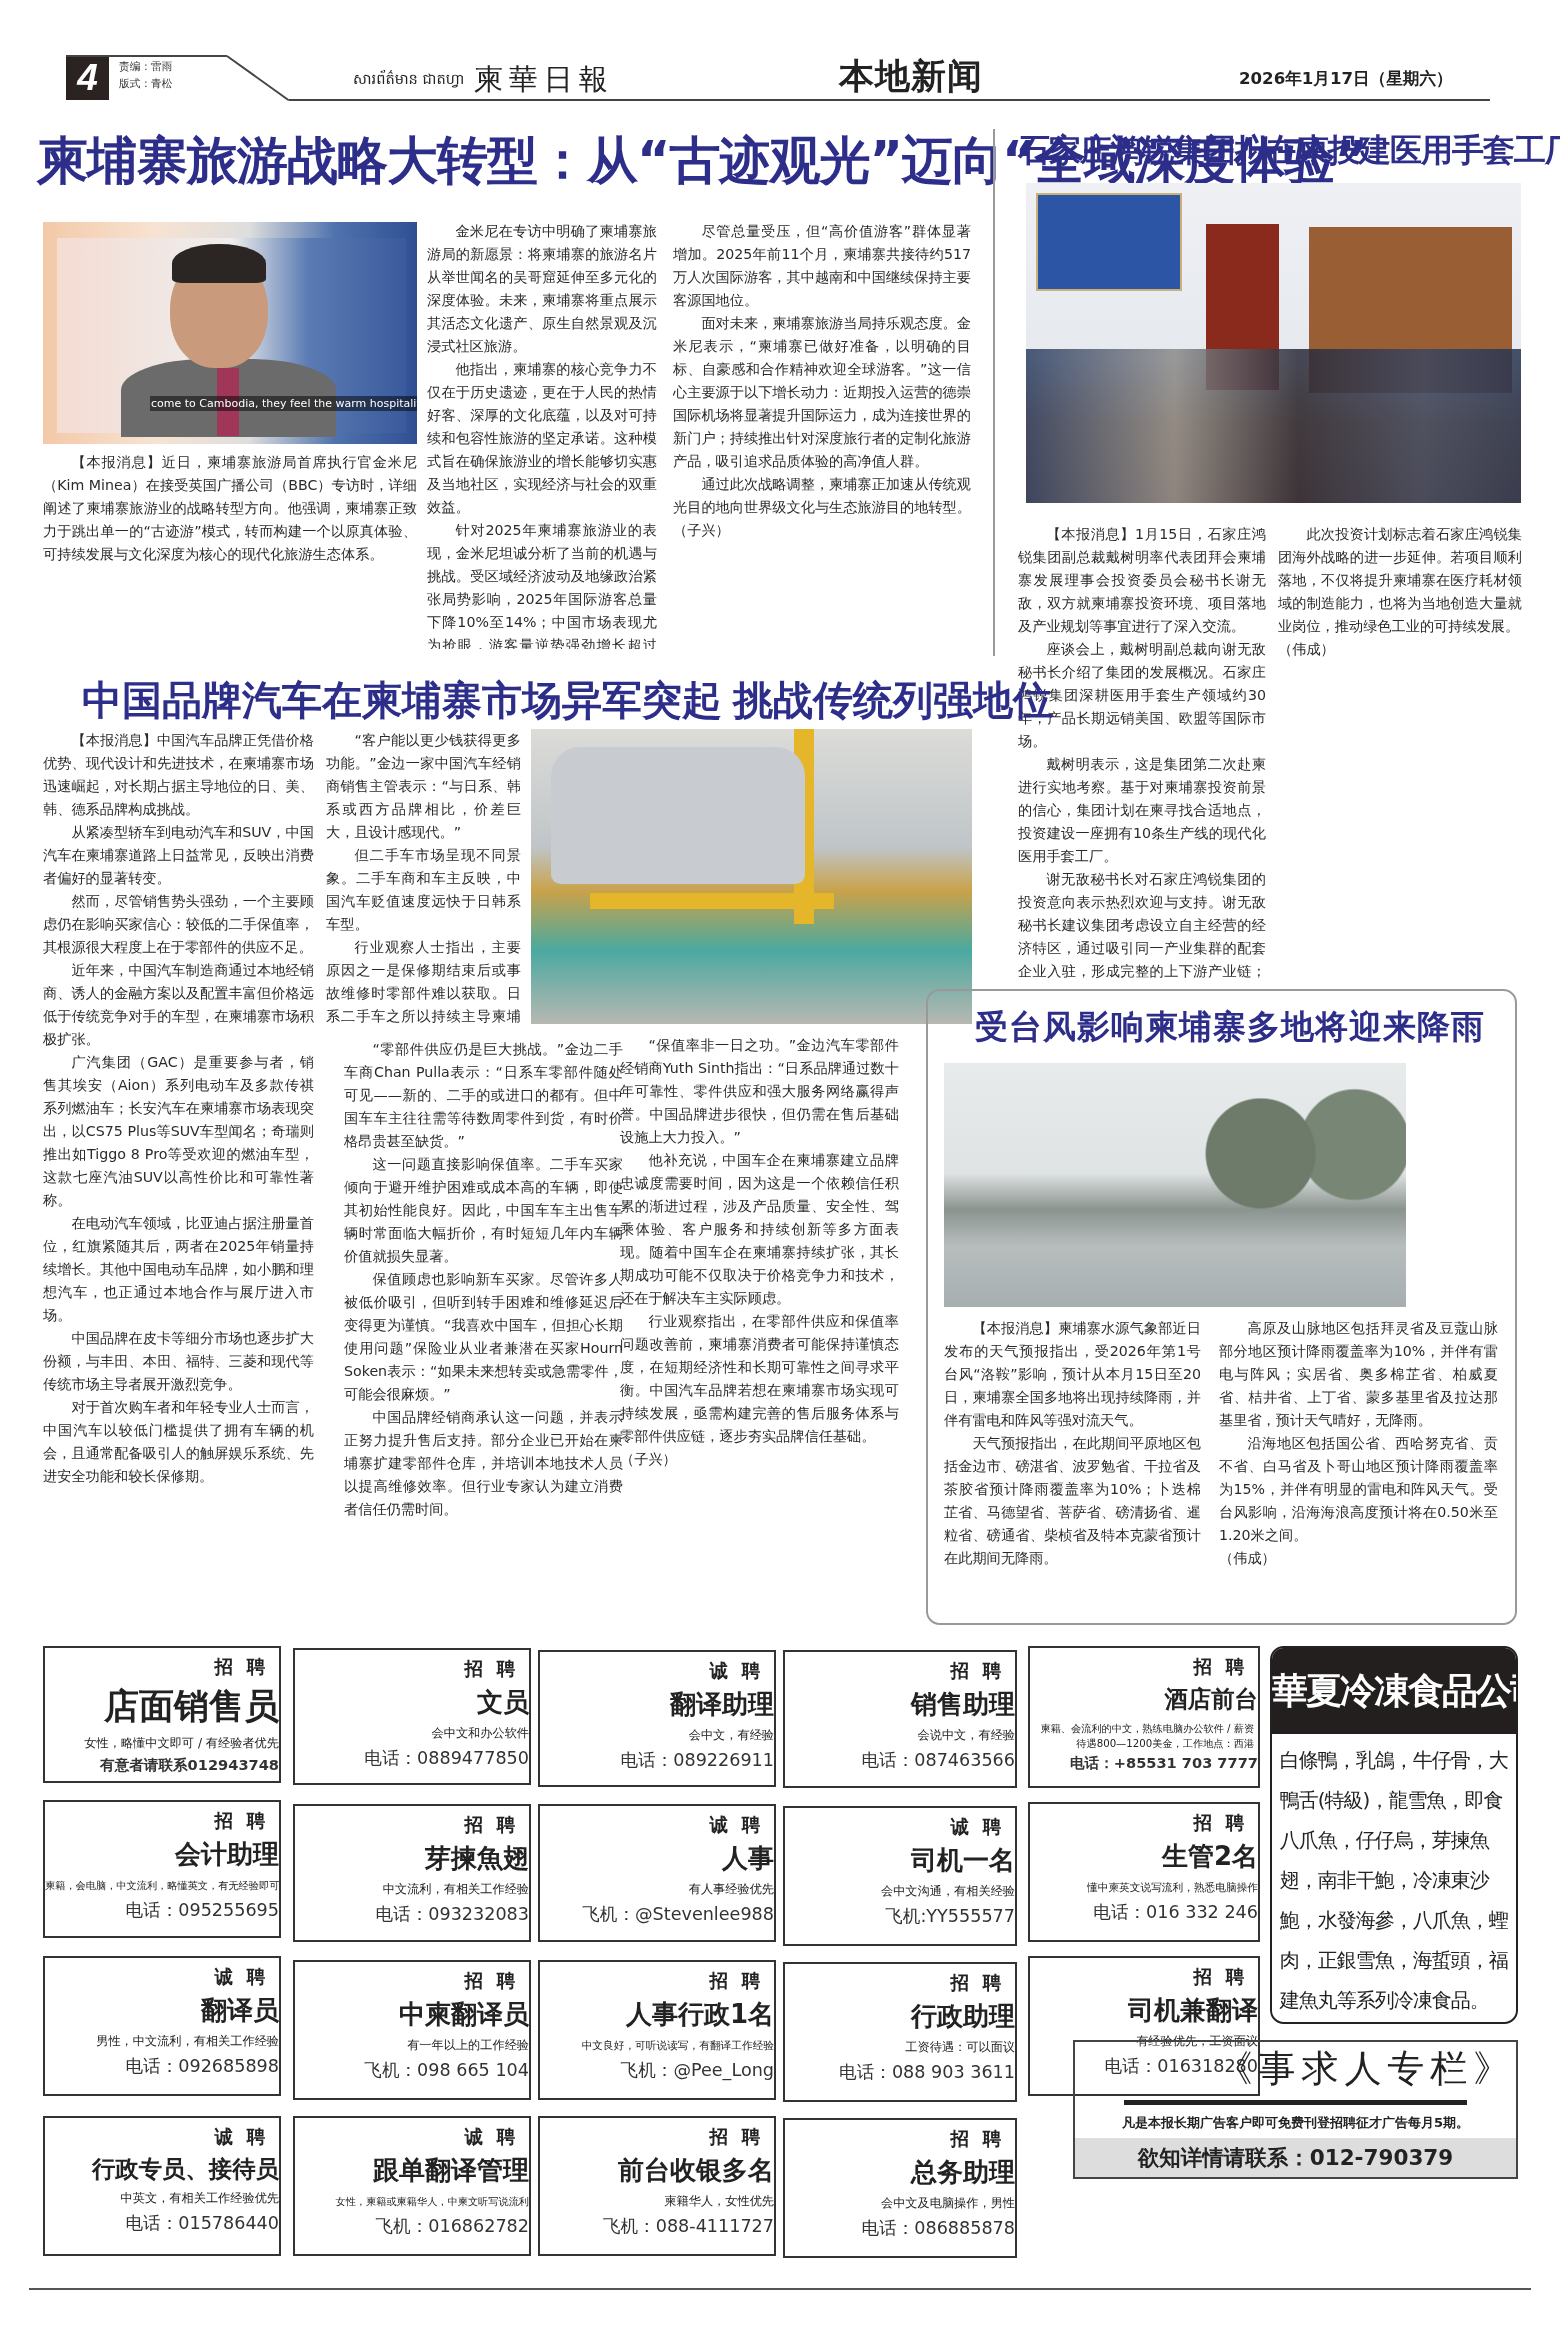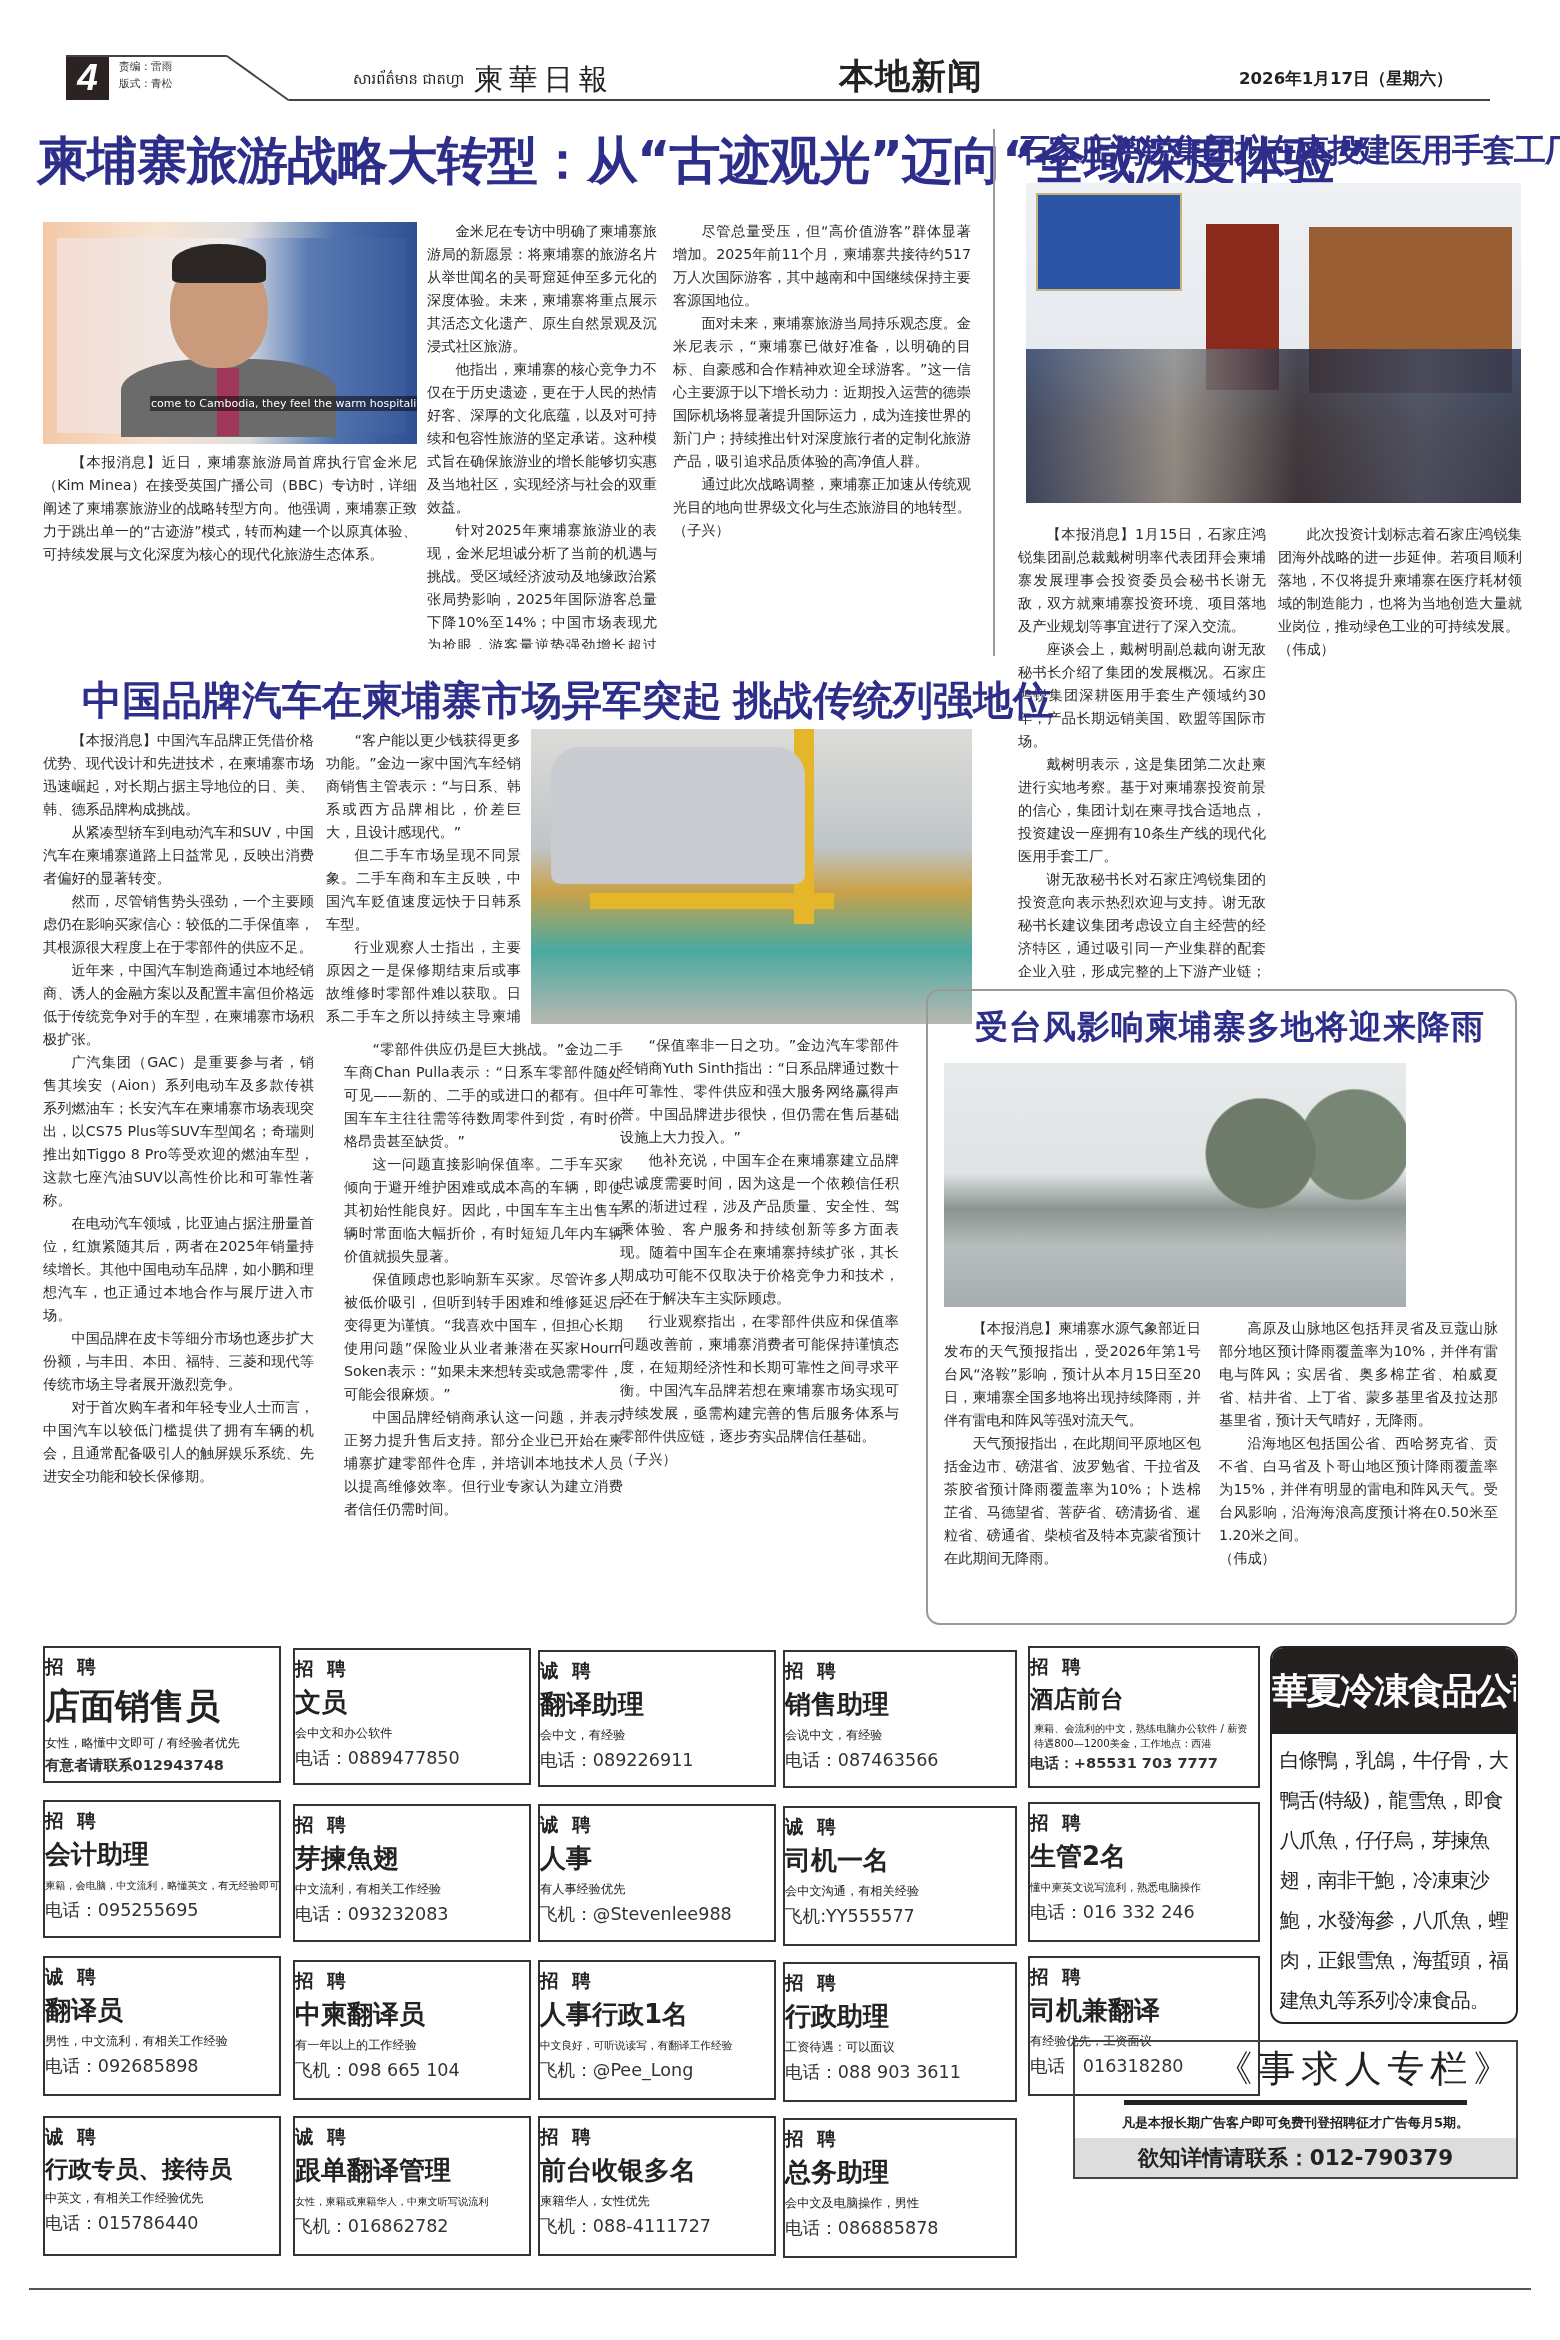--- a/index.html
+++ b/index.html
@@ -41,21 +41,21 @@
 .ph-car{left:531px;top:729px;width:441px;height:295px;background:linear-gradient(180deg,#dcdcd8 0%,#bfc5c8 40%,#c9a24a 55%,#4aa9a0 75%,#b8b8b2 100%)}
 .ph-car .body{position:absolute;left:19.5px;top:17.6px;width:254px;height:137px;border-radius:29px 29px 9.8px 9.8px;background:#c8ccd0}
 .ph-car .beam{position:absolute;left:263px;top:0;width:19.5px;height:195px;background:#e6b62a}
 .ph-car .beam2{position:absolute;left:59px;top:164px;width:244px;height:15.6px;background:#e6b62a}
 .ph-rain{left:944px;top:1063px;width:462px;height:244px;background:linear-gradient(180deg,#e8ebec 0%,#dfe3e4 45%,#8b948f 60%,#b7bdbd 75%,#a6aeb0 100%)}
 .ph-rain .trees{position:absolute;left:254px;top:19.5px;width:209px;height:176px;background:radial-gradient(circle at 30% 40%,#6e7b6a 0,#6e7b6a 30%,transparent 31%),radial-gradient(circle at 75% 35%,#788676 0,#788676 28%,transparent 29%)}
 
 .typhoon-box{left:926px;top:989px;width:591px;height:636px;border:2.9px solid #999;border-radius:13.7px}
 .h-typhoon{left:975px;top:1005px;font-size:33px;font-weight:bold;color:#2d2d8a;white-space:nowrap;letter-spacing:1px}
 
-.ad{position:absolute;border:2px solid #333;background:#fff;text-align:left;color:#222}
+.ad{position:absolute;border:2px solid #333;background:#fff;text-align:right;color:#222}
 .ad .kind{font-size:18.5px;font-weight:bold;letter-spacing:13.7px;margin-top:5.9px;font-family:"DejaVu Serif",serif}
 .ad .title{font-size:26px;font-weight:bold;margin-top:3.9px;white-space:nowrap}
 .ad .desc{font-size:12.2px;margin-top:5.9px;white-space:nowrap;line-height:15.6px}
 .ad .contact{font-size:17.6px;margin-top:5px;white-space:nowrap;color:#333}
 .ad.big .title{font-size:35px}
 .food{left:1270px;top:1646px;width:248px;height:378px;border:2.9px solid #222;border-radius:13.7px;overflow:hidden}
 .food .fhead{background:#231f1f;color:#fff;font-size:36px;font-weight:bold;text-align:center;height:86px;line-height:86px;letter-spacing:-2px;white-space:nowrap}
 .food .items{font-size:20px;line-height:40px;padding:5.9px 7.8px;color:#222;letter-spacing:-1px}
 .seekers{left:1073px;top:2040px;width:445px;height:139px;border:2px solid #444}
 .seekers .st{font-size:37px;font-weight:normal;text-align:right;margin-top:2px;letter-spacing:5.9px}

